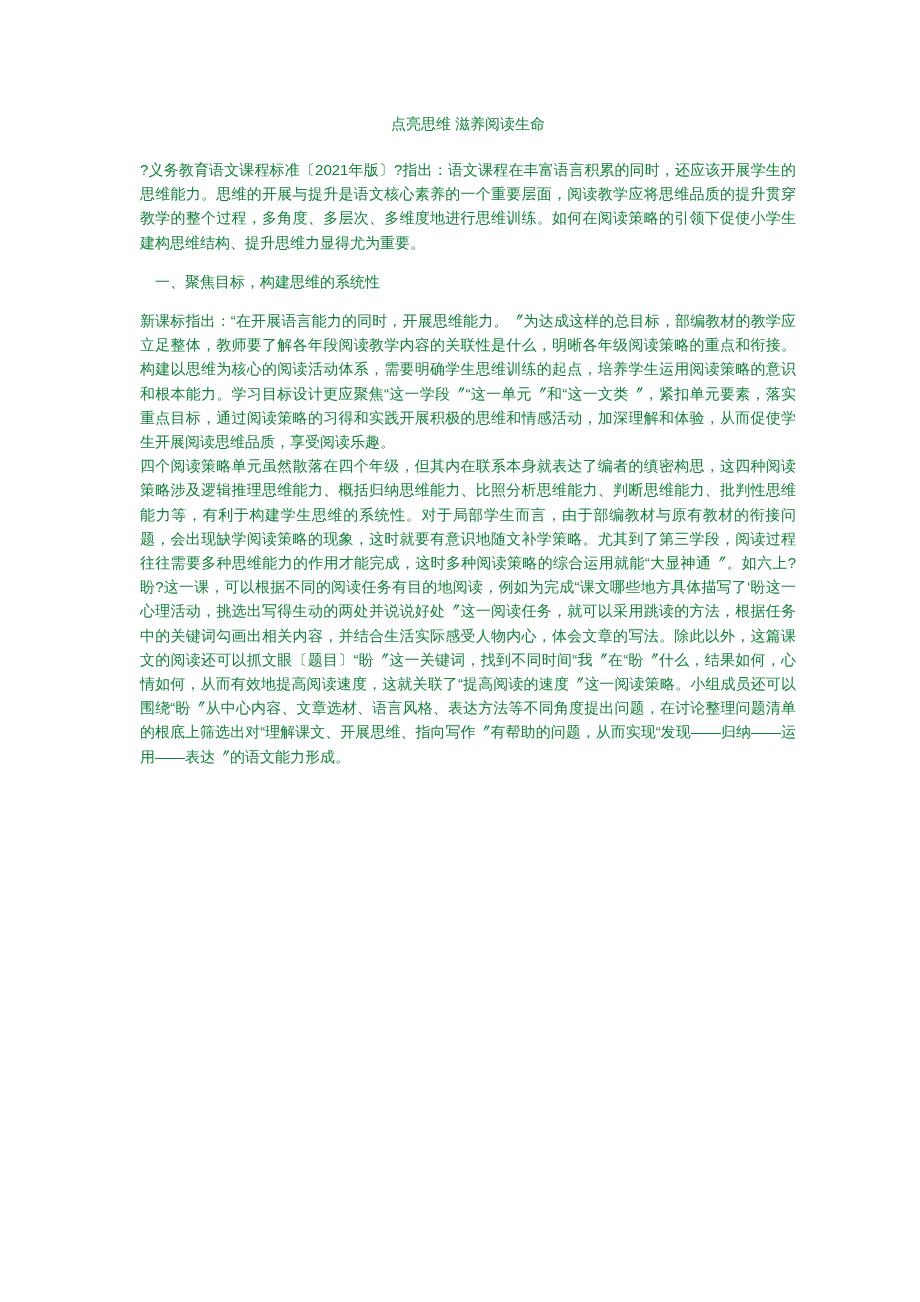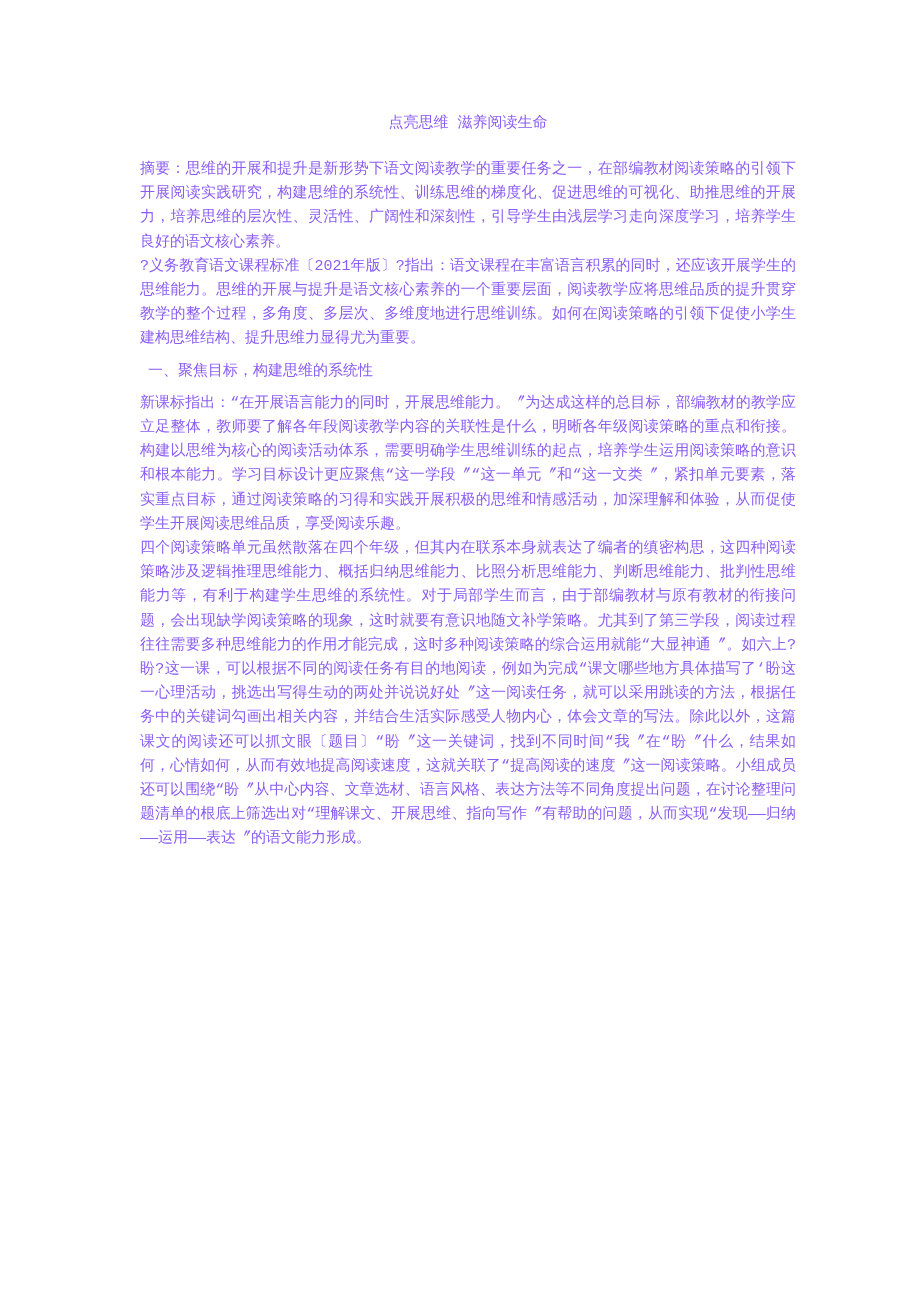--- a/index.html
+++ b/index.html
@@ -1,32 +1,31 @@
 <!DOCTYPE html>
 <html><head>
 <meta charset="utf-8">
 <style>
   html, body { margin: 0; padding: 0; background: #ffffff; }
   body { width: 920px; height: 1302px; position: relative; overflow: hidden; }
   .page {
     position: absolute; left: 140px; top: 112px; width: 656px;
-    font-family: Liberation Mono, monospace;
-    font-size: 15px; line-height: 24.2px; color: #8b5cf6;
+    font-family: Liberation Sans, sans-serif;
+    font-size: 15px; line-height: 24.2px; color: #15803d;
     text-align: justify; text-justify: inter-character;
   }
   .title {
     text-align: center; font-size: 15px; line-height: 24px;
     margin: 0 0 22px 0; font-weight: normal;
   }
   .para { margin: 0; }
-  .heading { margin: 8px; }
+  .heading { margin: 15px; }
 </style>
 </head>
 <body>
 
 <div class="page">
   <div class="title">点亮思维  滋养阅读生命</div>
-  <p class="para">摘要：思维的开展和提升是新形势下语文阅读教学的重要任务之一，在部编教材阅读策略的引领下开展阅读实践研究，构建思维的系统性、训练思维的梯度化、促进思维的可视化、助推思维的开展力，培养思维的层次性、灵活性、广阔性和深刻性，引导学生由浅层学习走向深度学习，培养学生良好的语文核心素养。</p>
   <p class="para">?义务教育语文课程标准〔2021年版〕?指出：语文课程在丰富语言积累的同时，还应该开展学生的思维能力。思维的开展与提升是语文核心素养的一个重要层面，阅读教学应将思维品质的提升贯穿教学的整个过程，多角度、多层次、多维度地进行思维训练。如何在阅读策略的引领下促使小学生建构思维结构、提升思维力显得尤为重要。</p>
   <p class="heading">一、聚焦目标，构建思维的系统性</p>
   <p class="para">新课标指出：“在开展语言能力的同时，开展思维能力。〞为达成这样的总目标，部编教材的教学应立足整体，教师要了解各年段阅读教学内容的关联性是什么，明晰各年级阅读策略的重点和衔接。构建以思维为核心的阅读活动体系，需要明确学生思维训练的起点，培养学生运用阅读策略的意识和根本能力。学习目标设计更应聚焦“这一学段〞“这一单元〞和“这一文类〞，紧扣单元要素，落实重点目标，通过阅读策略的习得和实践开展积极的思维和情感活动，加深理解和体验，从而促使学生开展阅读思维品质，享受阅读乐趣。</p>
   <p class="para">四个阅读策略单元虽然散落在四个年级，但其内在联系本身就表达了编者的缜密构思，这四种阅读策略涉及逻辑推理思维能力、概括归纳思维能力、比照分析思维能力、判断思维能力、批判性思维能力等，有利于构建学生思维的系统性。对于局部学生而言，由于部编教材与原有教材的衔接问题，会出现缺学阅读策略的现象，这时就要有意识地随文补学策略。尤其到了第三学段，阅读过程往往需要多种思维能力的作用才能完成，这时多种阅读策略的综合运用就能“大显神通〞。如六上?盼?这一课，可以根据不同的阅读任务有目的地阅读，例如为完成“课文哪些地方具体描写了‘盼这一心理活动，挑选出写得生动的两处并说说好处〞这一阅读任务，就可以采用跳读的方法，根据任务中的关键词勾画出相关内容，并结合生活实际感受人物内心，体会文章的写法。除此以外，这篇课文的阅读还可以抓文眼〔题目〕“盼〞这一关键词，找到不同时间“我〞在“盼〞什么，结果如何，心情如何，从而有效地提高阅读速度，这就关联了“提高阅读的速度〞这一阅读策略。小组成员还可以围绕“盼〞从中心内容、文章选材、语言风格、表达方法等不同角度提出问题，在讨论整理问题清单的根底上筛选出对“理解课文、开展思维、指向写作〞有帮助的问题，从而实现“发现——归纳——运用——表达〞的语文能力形成。</p>
 </div>
 
 </body></html>

